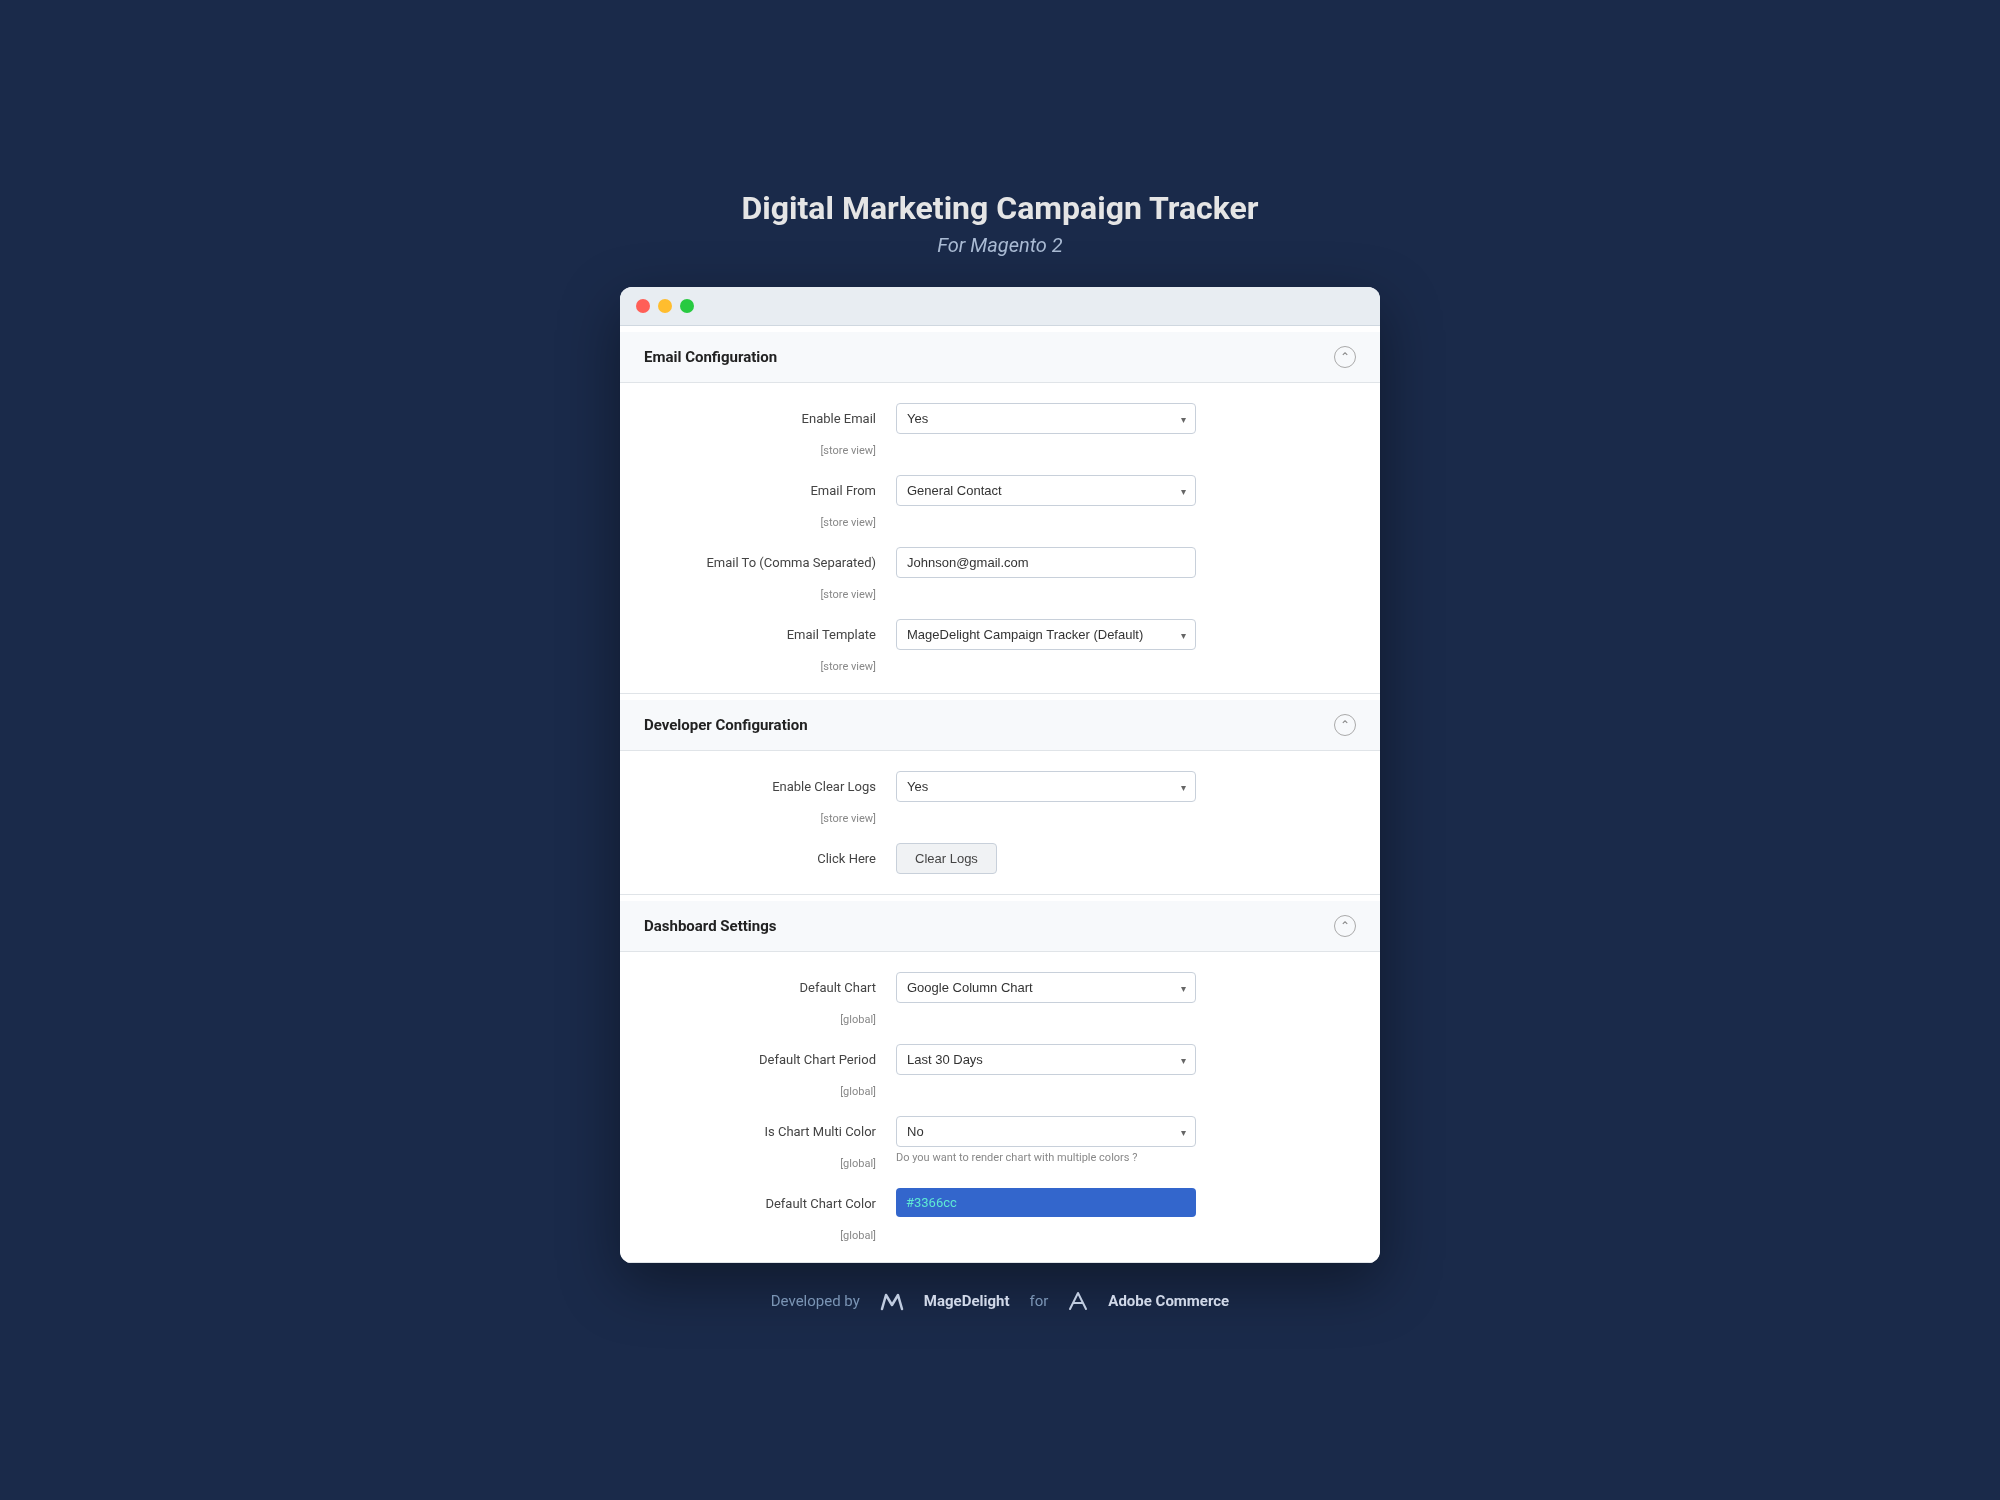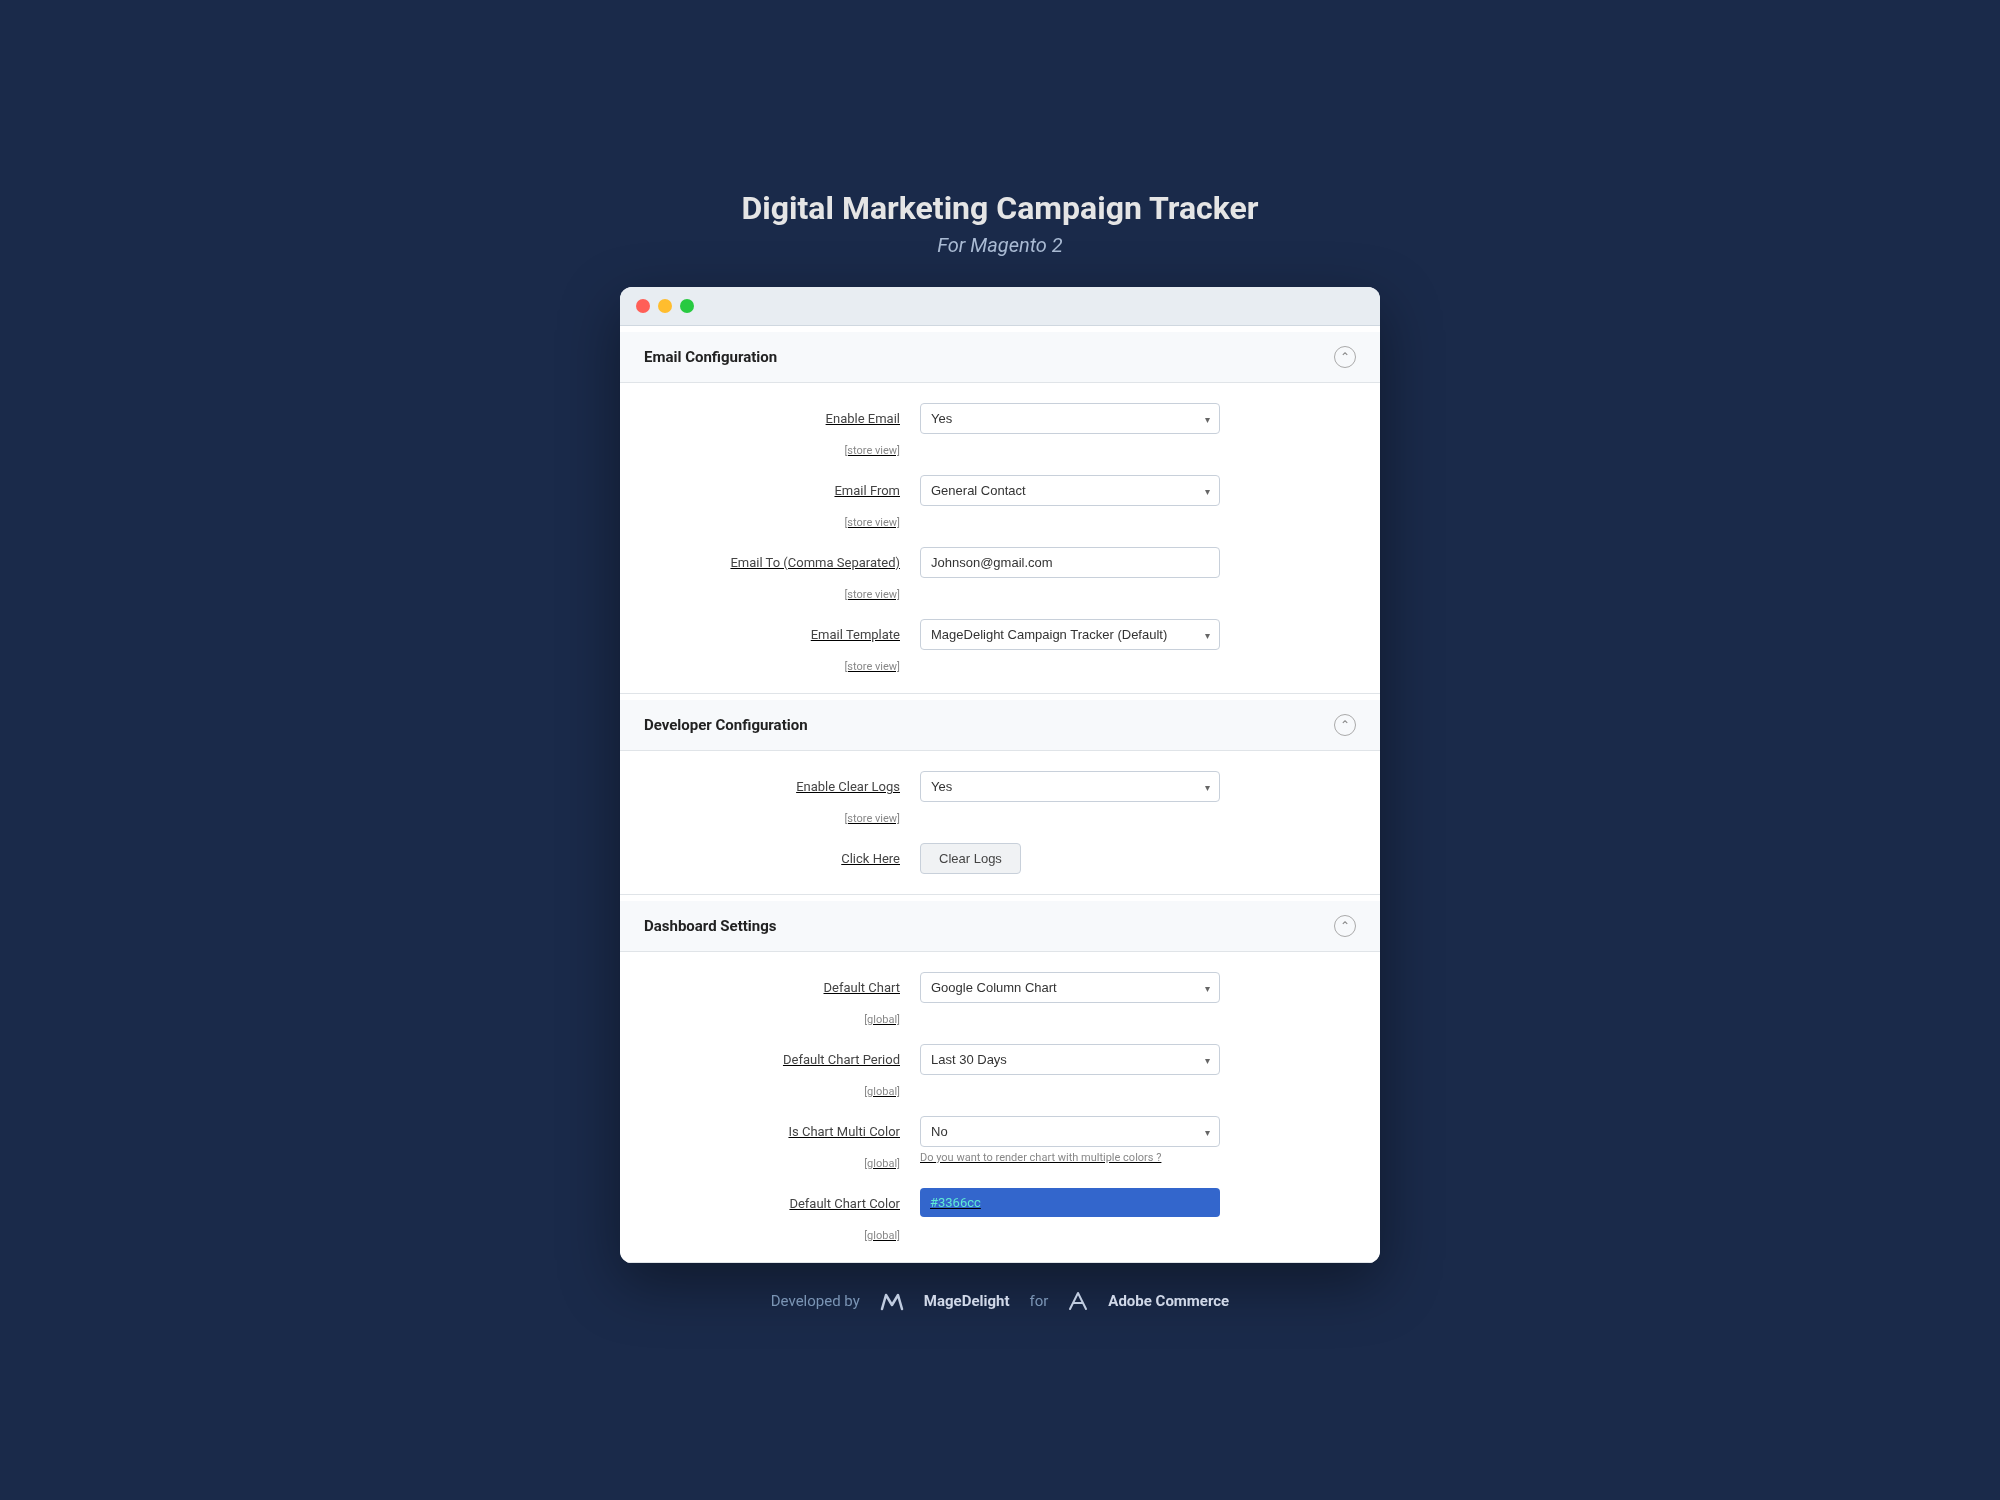--- a/index.html
+++ b/index.html
@@ -94,22 +94,21 @@
       border-radius: 50%;
       display: flex;
       align-items: center;
       justify-content: center;
       cursor: pointer;
       color: #888;
       font-size: 12px;
     }
 
     .section-body {
-      padding: 20px 40px;
-      text-decoration: underline;
+      padding: 20px 16px;
     }
 
     
     .form-row {
       display: flex;
       align-items: flex-start;
       margin-bottom: 18px;
     }
 
     .form-row:last-child {

